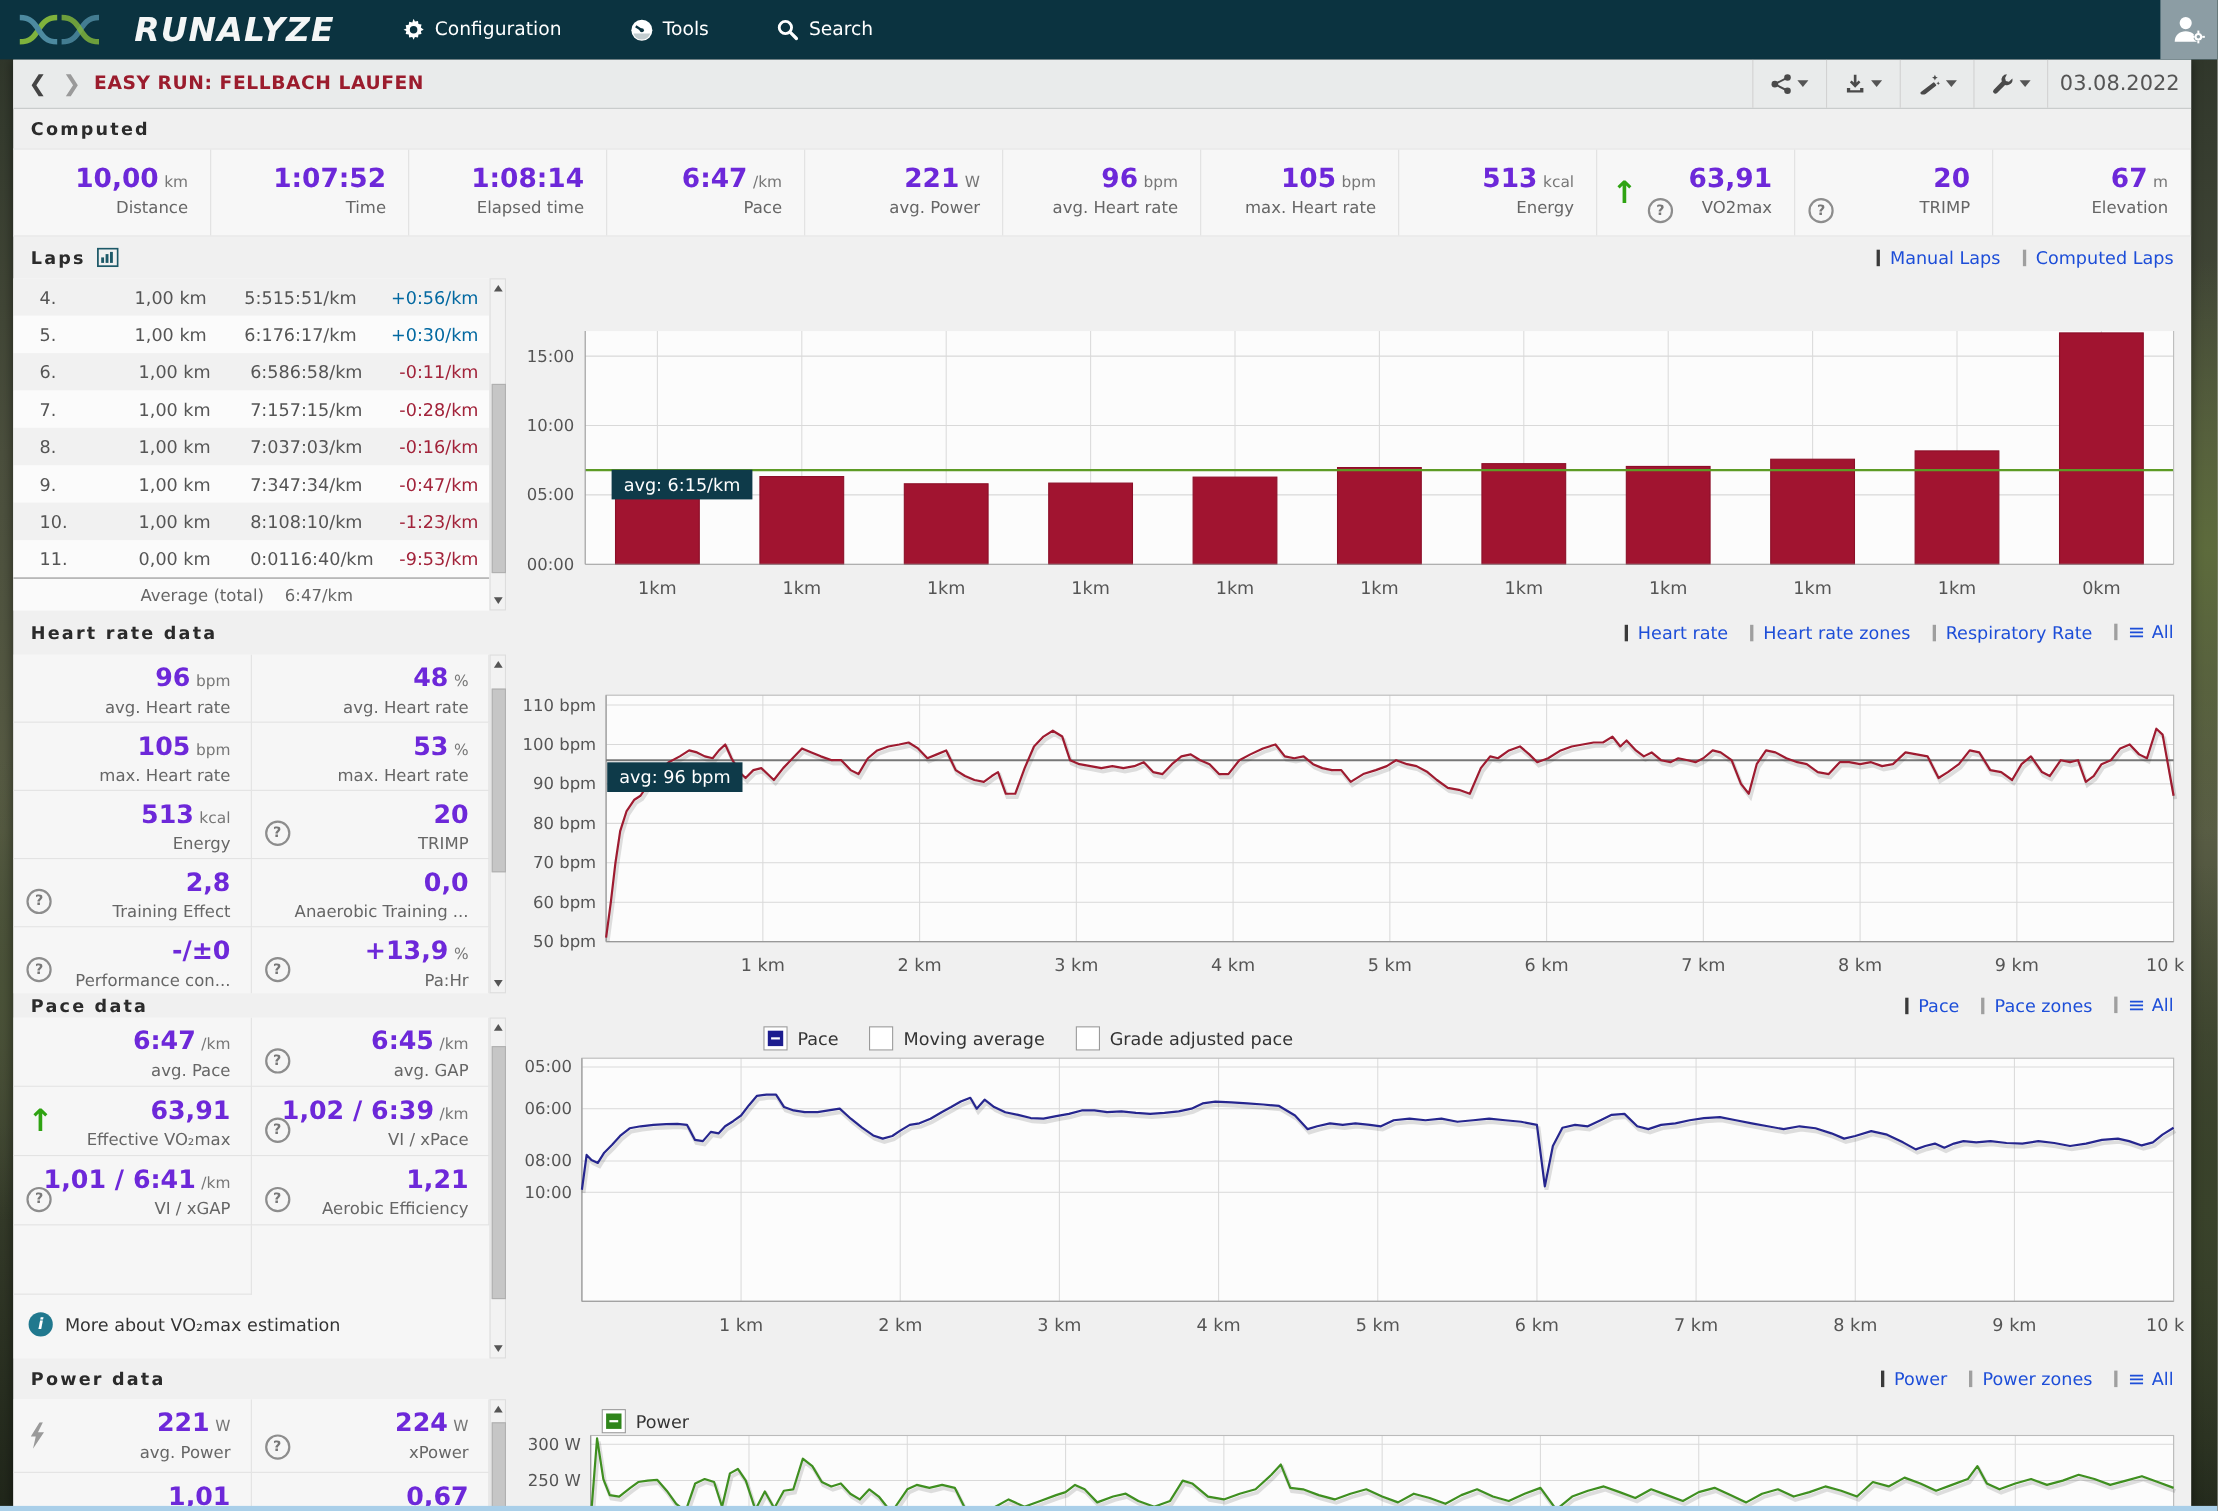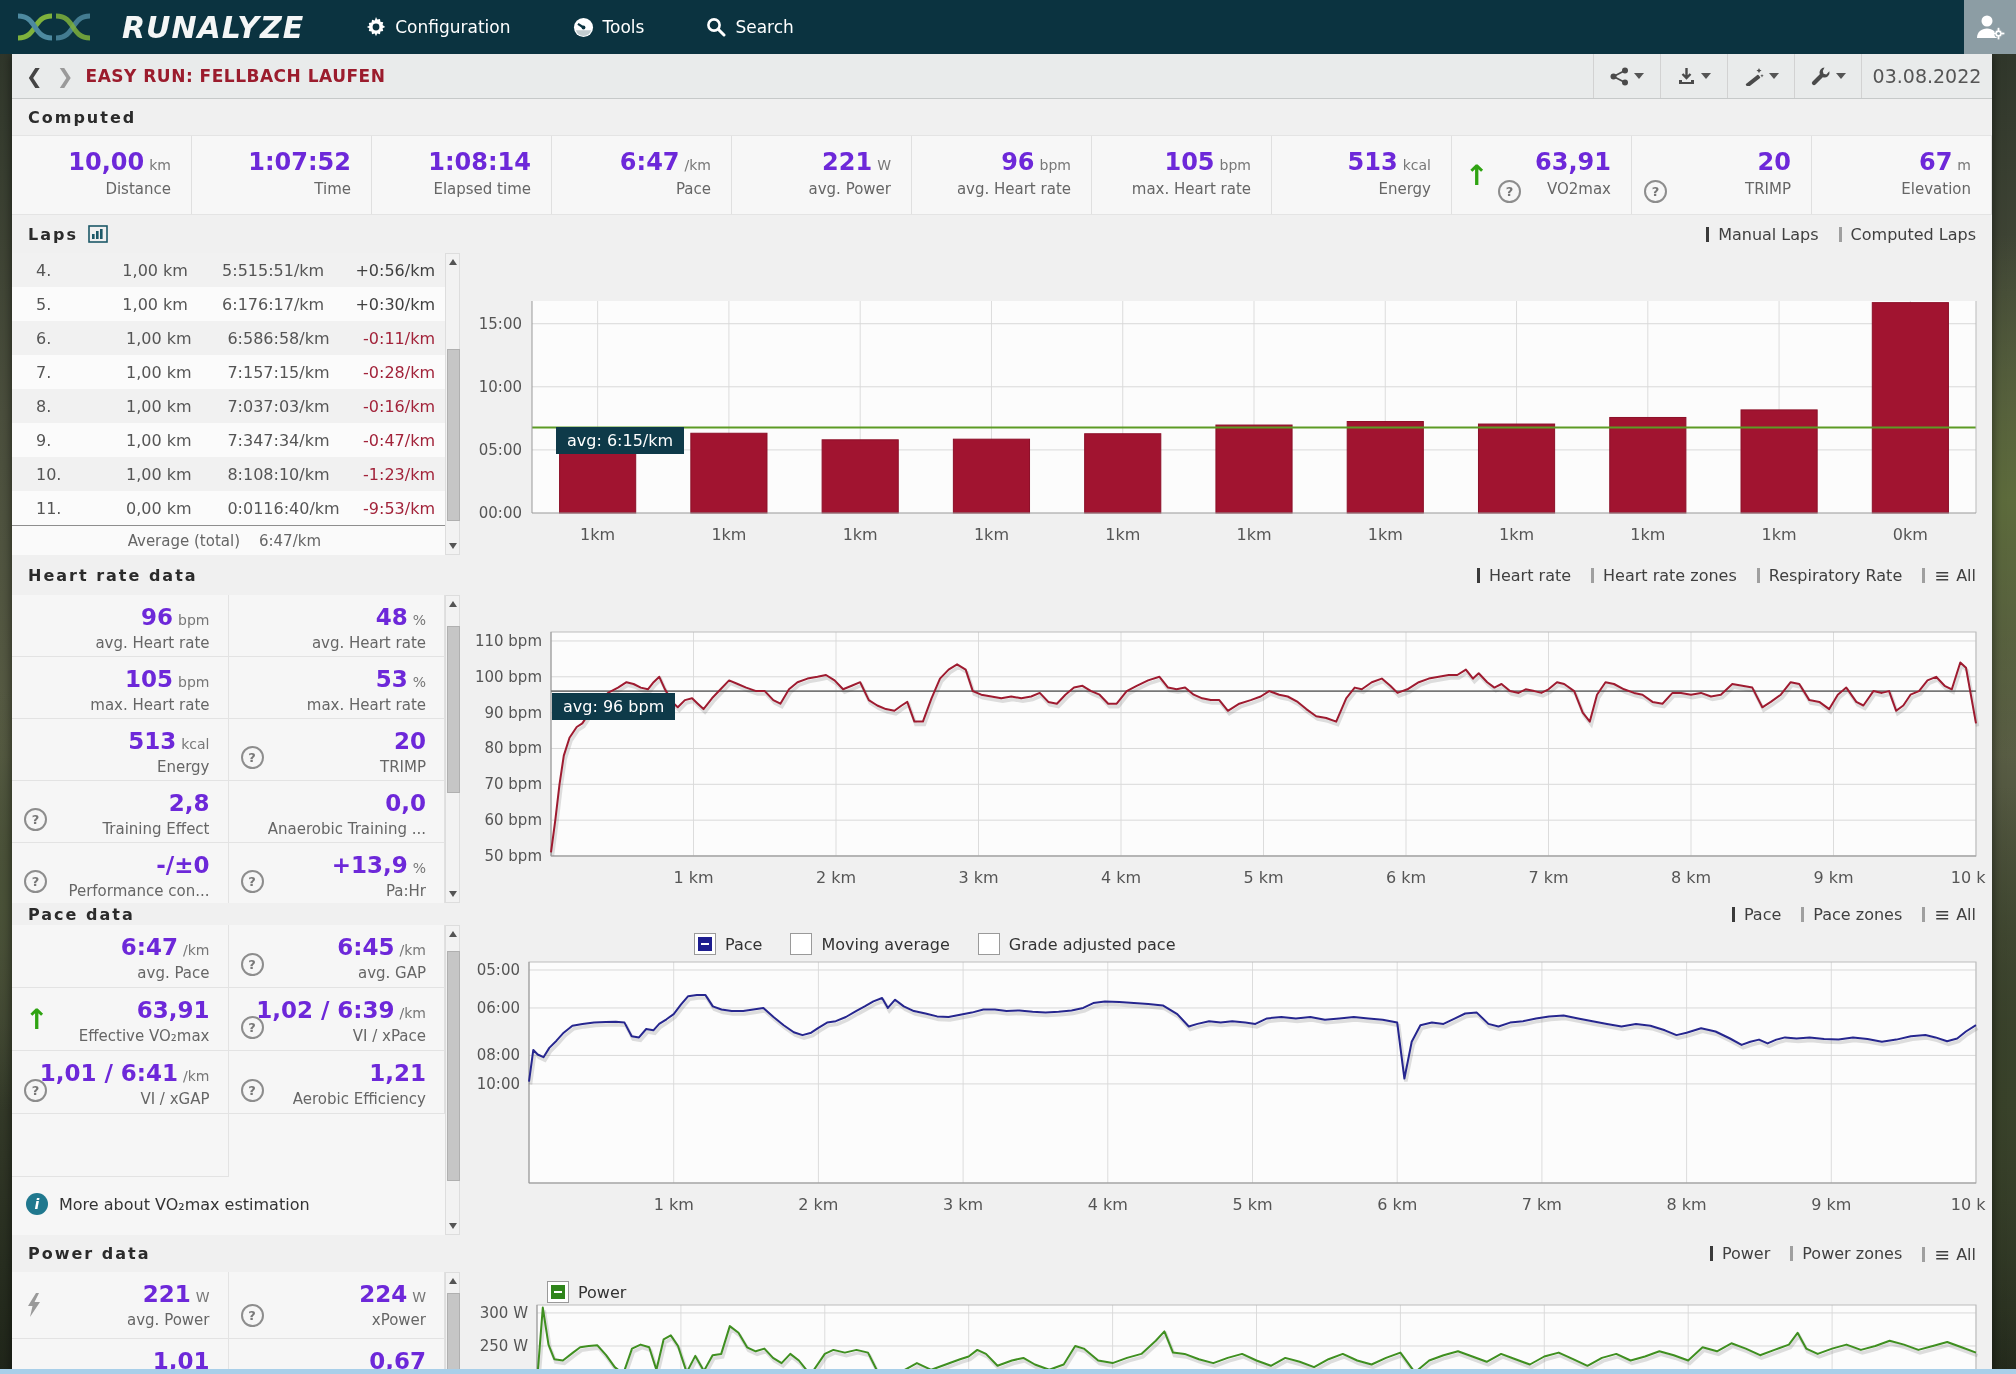--- a/index.html
+++ b/index.html
@@ -25,21 +25,21 @@
   .tchev{font-size:20px;margin-left:14px;color:#444;cursor:pointer;line-height:1}
   .tchev.lt{color:#9a9a9a}
   #page-title{margin-left:12px;font-size:17px;font-weight:bold;color:#9b1c2d;letter-spacing:.5px}
   #tb-actions{margin-left:auto;display:flex;height:100%}
   .tb-btn{width:66px;height:100%;border-left:1px solid #d2d2d2;display:flex;align-items:center;justify-content:center;gap:5px;color:#4a4a4a;cursor:pointer}
   .tb-btn .chev{width:0;height:0;border-left:5px solid transparent;border-right:5px solid transparent;border-top:6px solid #555}
   #tb-date{width:130px;height:100%;border-left:1px solid #d2d2d2;display:flex;align-items:center;justify-content:center;font-size:19px;color:#555}
   
   .sec-head{display:flex;align-items:center;padding:0 16px}
   .sec-head h2{font-size:16px;font-weight:bold;letter-spacing:2px;color:#2b2b2b;margin:0}
-  .tabs{margin-left:auto;display:flex;gap:20px;font-size:16px;color:#404040;align-items:center}
+  .tabs{margin-left:auto;display:flex;gap:20px;font-size:16px;color:#1d4ed8;align-items:center}
   .tab{cursor:pointer;white-space:nowrap}
   .tab .bar{display:inline-block;width:3px;height:15px;background:#9f9f9f;margin-right:9px;vertical-align:-2px}
   .tab.active .bar{background:#3a3a3a}
   .tab .menu-glyph{font-size:19px;margin-right:6px;vertical-align:-1px}
   .body-row{display:flex}
   .left-panel{width:448px;flex:none;position:relative}
   .left-inner{margin-right:15px;height:100%;overflow:hidden;background:rgba(252,252,252,.55)}
   .chart-area{flex:1;position:relative;margin-left:12px;margin-right:6px}
   
   .vscroll{position:absolute;right:0;top:0;bottom:0;width:15px;background:#f2f2f2;border:1px solid #ddd;box-sizing:border-box}
@@ -64,21 +64,21 @@
   #laps-head{height:38px}
   #laps-body{height:302px}
   .lap-row{display:flex;height:34px;align-items:center;font-size:16px;color:#555;cursor:pointer}
   .lap-row:nth-child(odd){background:#f1f1f1}
   .lap-row:nth-child(even){background:#fbfbfb}
   .c-idx{width:46px;padding-left:24px;box-sizing:content-box}
   .c-dist{width:110px;text-align:right}
   .c-time{width:72px;text-align:right}
   .c-pace{width:100px;text-align:left}
   .c-diff{flex:1;text-align:right;padding-right:10px}
-  .c-diff.pos{color:#404040}.c-diff.neg{color:#a2233a}
+  .c-diff.pos{color:#0369a1}.c-diff.neg{color:#a2233a}
   .lap-foot{border-top:1px solid #8e8e8e;height:30px;display:flex;align-items:center;font-size:15px;color:#666;background:rgba(252,252,252,.7)}
   .lf-label{width:228px;text-align:right}
   .lf-pace{width:100px;text-align:center;margin-left:0}
   
   .g-grid{display:grid;grid-template-columns:1fr 1fr}
   .g-grid .stat-cell{border-bottom:1px solid #e3e3e3;padding:9px 18px 6px 8px}
   .g-grid .stat-cell:nth-child(odd){border-right:1px solid #e3e3e3}
   .g-grid .val{font-size:23px}
   #hr-body{height:308px}
   #hr-grid .stat-cell{height:62px;box-sizing:border-box}

